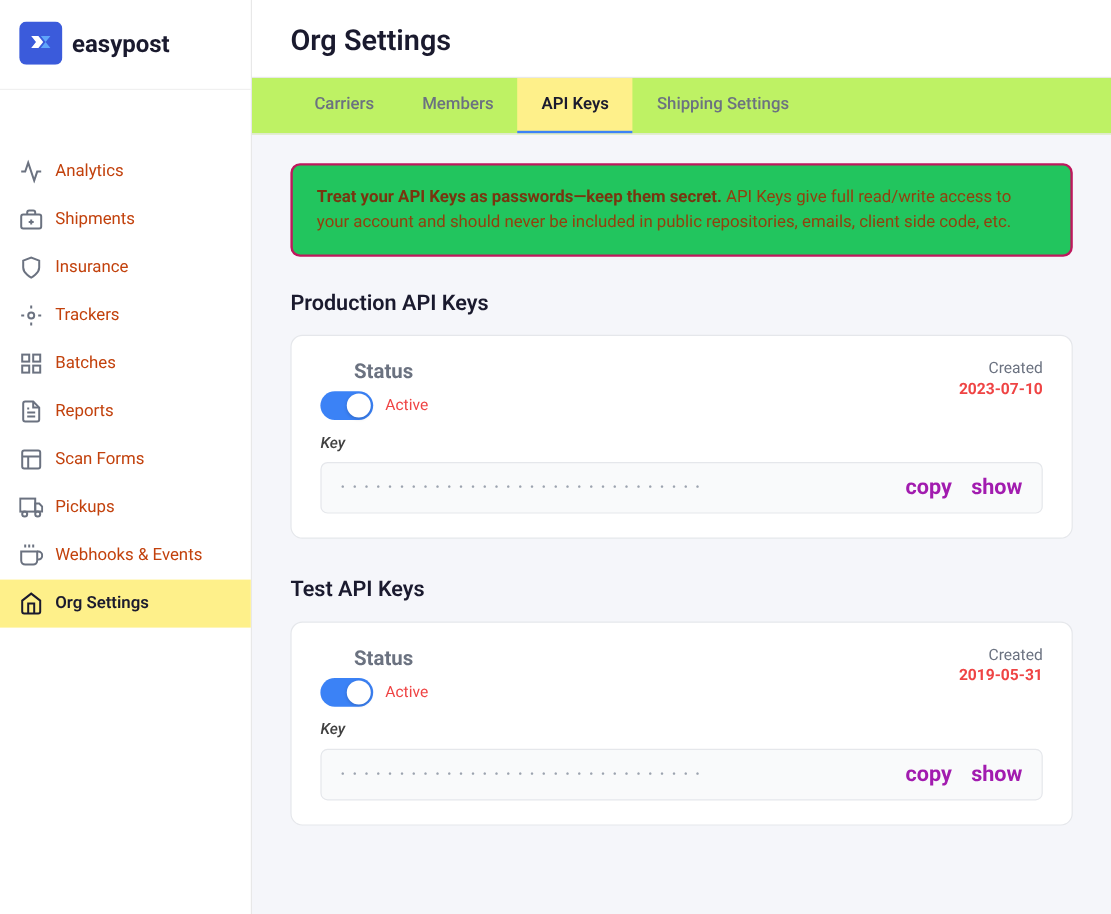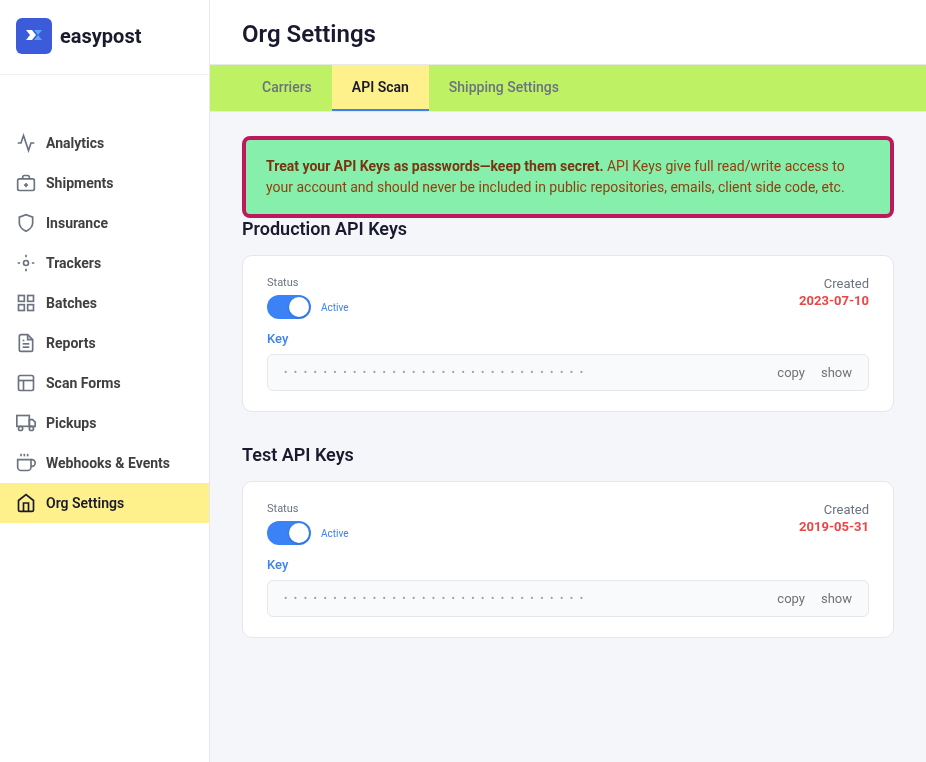--- a/index.html
+++ b/index.html
@@ -4,59 +4,59 @@
   <style>
     * { box-sizing: border-box; margin: 0; padding: 0; }
     body { font-family: -apple-system, BlinkMacSystemFont, 'Segoe UI', Roboto, sans-serif; display: flex; height: 762px; width: 926px; overflow: hidden; background: #f5f6fa; }
 
     
     .sidebar { width: 210px; min-width: 210px; background: #fff; border-right: 1px solid #e8e8e8; display: flex; flex-direction: column; padding-top: 0; gap: 36px; }
     .sidebar-logo { padding: 18px 16px 20px 16px; display: flex; align-items: center; gap: 8px; border-bottom: 1px solid #f0f0f0; }
     .logo-icon { width: 36px; height: 36px; }
     .logo-text { font-size: 20px; font-weight: 700; color: #1a1a2e; }
     .sidebar-nav { padding: 12px 0; }
-    .nav-item { display: flex; align-items: center; gap: 10px; padding: 10px 16px; cursor: pointer; color: #404040; font-size: 14px; font-weight: 700; border-radius: 0; transition: background 0.15s; }
+    .nav-item { display: flex; align-items: center; gap: 10px; padding: 10px 16px; cursor: pointer; color: #c2410c; font-size: 14px; font-weight: 400; border-radius: 0; transition: background 0.15s; }
     .nav-item.active { background: #fef08a; color: #1a1a2e; font-weight: 600; }
     .nav-icon { width: 20px; height: 20px; flex-shrink: 0; color: #6b7280; }
     .nav-item.active .nav-icon { color: #1a1a2e; }
 
     
     .main { flex: 1; display: flex; flex-direction: column; overflow: hidden; }
     .main-header { padding: 20px 32px 16px 32px; background: #fff; border-bottom: 1px solid #e8e8e8; }
     .page-title { font-size: 24px; font-weight: 600; color: #1a1a2e; }
 
     
     .tabs-bar { display: flex; gap: 0; background: #bef264; padding: 0 32px; border-bottom: 1px solid #e8e8e8; }
     .tab { padding: 14px 20px; font-size: 14px; font-weight: 500; color: #6b7280; cursor: pointer; border-bottom: 2px solid transparent; white-space: nowrap; }
     .tab.active { color: #1a1a2e; border-bottom: 2px solid #3b82f6; background: #fef08a; font-weight: 600; }
 
     
     .content { flex: 1; overflow-y: auto; padding: 24px 32px; }
 
     
-    .warning-banner { background: #86efac; border: 4px solid #be185d; border-radius: 8px; padding: 16px 20px; font-size: 14px; color: #92400e; line-height: 1.5; }
+    .warning-banner { background: #22c55e; border: 2px solid #be185d; border-radius: 8px; padding: 16px 20px; margin-bottom: 28px; font-size: 14px; color: #92400e; line-height: 1.5; }
     .warning-banner strong { color: #78350f; }
 
     
     .section-title { font-size: 18px; font-weight: 600; color: #1a1a2e; margin-bottom: 16px; }
 
     
     .api-card { background: #fff; border: 1px solid #e5e7eb; border-radius: 10px; padding: 20px 24px; margin-bottom: 32px; }
-    .label { font-size: 11px; font-weight: 400; color: #6b7280; }
+    .label { font-size: 17px; font-weight: 700; color: #6b7280; margin-left: 28px; }
     .created-label { font-size: 13px; color: #6b7280; text-align: right; }
     .created-date { font-size: 13px; color: #ef4444; font-weight: 700; }
     .toggle-row { display: flex; align-items: center; gap: 10px; }
     .toggle { width: 44px; height: 24px; background: #3b82f6; border-radius: 12px; position: relative; cursor: pointer; flex-shrink: 0; }
     .toggle-knob { width: 20px; height: 20px; background: #fff; border-radius: 50%; position: absolute; top: 2px; left: 22px; box-shadow: 0 1px 3px rgba(0,0,0,0.2); transition: left 0.15s; }
-    .toggle-label { font-size: 10px; color: #3b82f6; }
-    .key-label { font-size: 13px; font-weight: 500; color: #3b82f6; margin: 12px 0 8px 0; }
+    .toggle-label { font-size: 13px; color: #ef4444; }
+    .key-label { font-size: 13px; font-weight: 500; color: #404040; margin: 12px 0 8px 0; font-style: italic; }
     .key-field { background: #f9fafb; border: 1px solid #e5e7eb; border-radius: 6px; padding: 10px 16px; display: flex; align-items: center; justify-content: space-between; }
     .key-dots { color: #9ca3af; font-size: 10px; letter-spacing: 2px; flex: 1; }
     .key-actions { display: flex; gap: 16px; }
-    .key-action-btn { font-size: 13px; color: #737373; cursor: pointer; font-weight: 400; }
+    .key-action-btn { font-size: 18px; color: #a21caf; cursor: pointer; font-weight: 700; }
     .status-created-row { display: flex; justify-content: space-between; align-items: flex-start; }
     .status-block { display: flex; flex-direction: column; gap: 6px; }
     .created-block { display: flex; flex-direction: column; align-items: flex-end; gap: 2px; }
   </style>
 </head>
 <body>
 
 <div class="sidebar">
   <div class="sidebar-logo">
 
@@ -163,21 +163,22 @@
   </nav>
 </div>
 
 <div class="main">
   <div class="main-header">
     <h1 class="page-title">Org Settings</h1>
   </div>
 
   <div class="tabs-bar">
     <div class="tab">Carriers</div>
-    <div class="tab active">API Scan</div>
+    <div class="tab">Members</div>
+    <div class="tab active">API Keys</div>
     <div class="tab">Shipping Settings</div>
   </div>
 
   <div class="content">
 
     <div class="warning-banner">
       <strong>Treat your API Keys as passwords—keep them secret.</strong><span> API Keys give full read/write access to your account and should never be included in public repositories, emails, client side code, etc.</span>
     </div>
 
     <h2 class="section-title">Production API Keys</h2>

